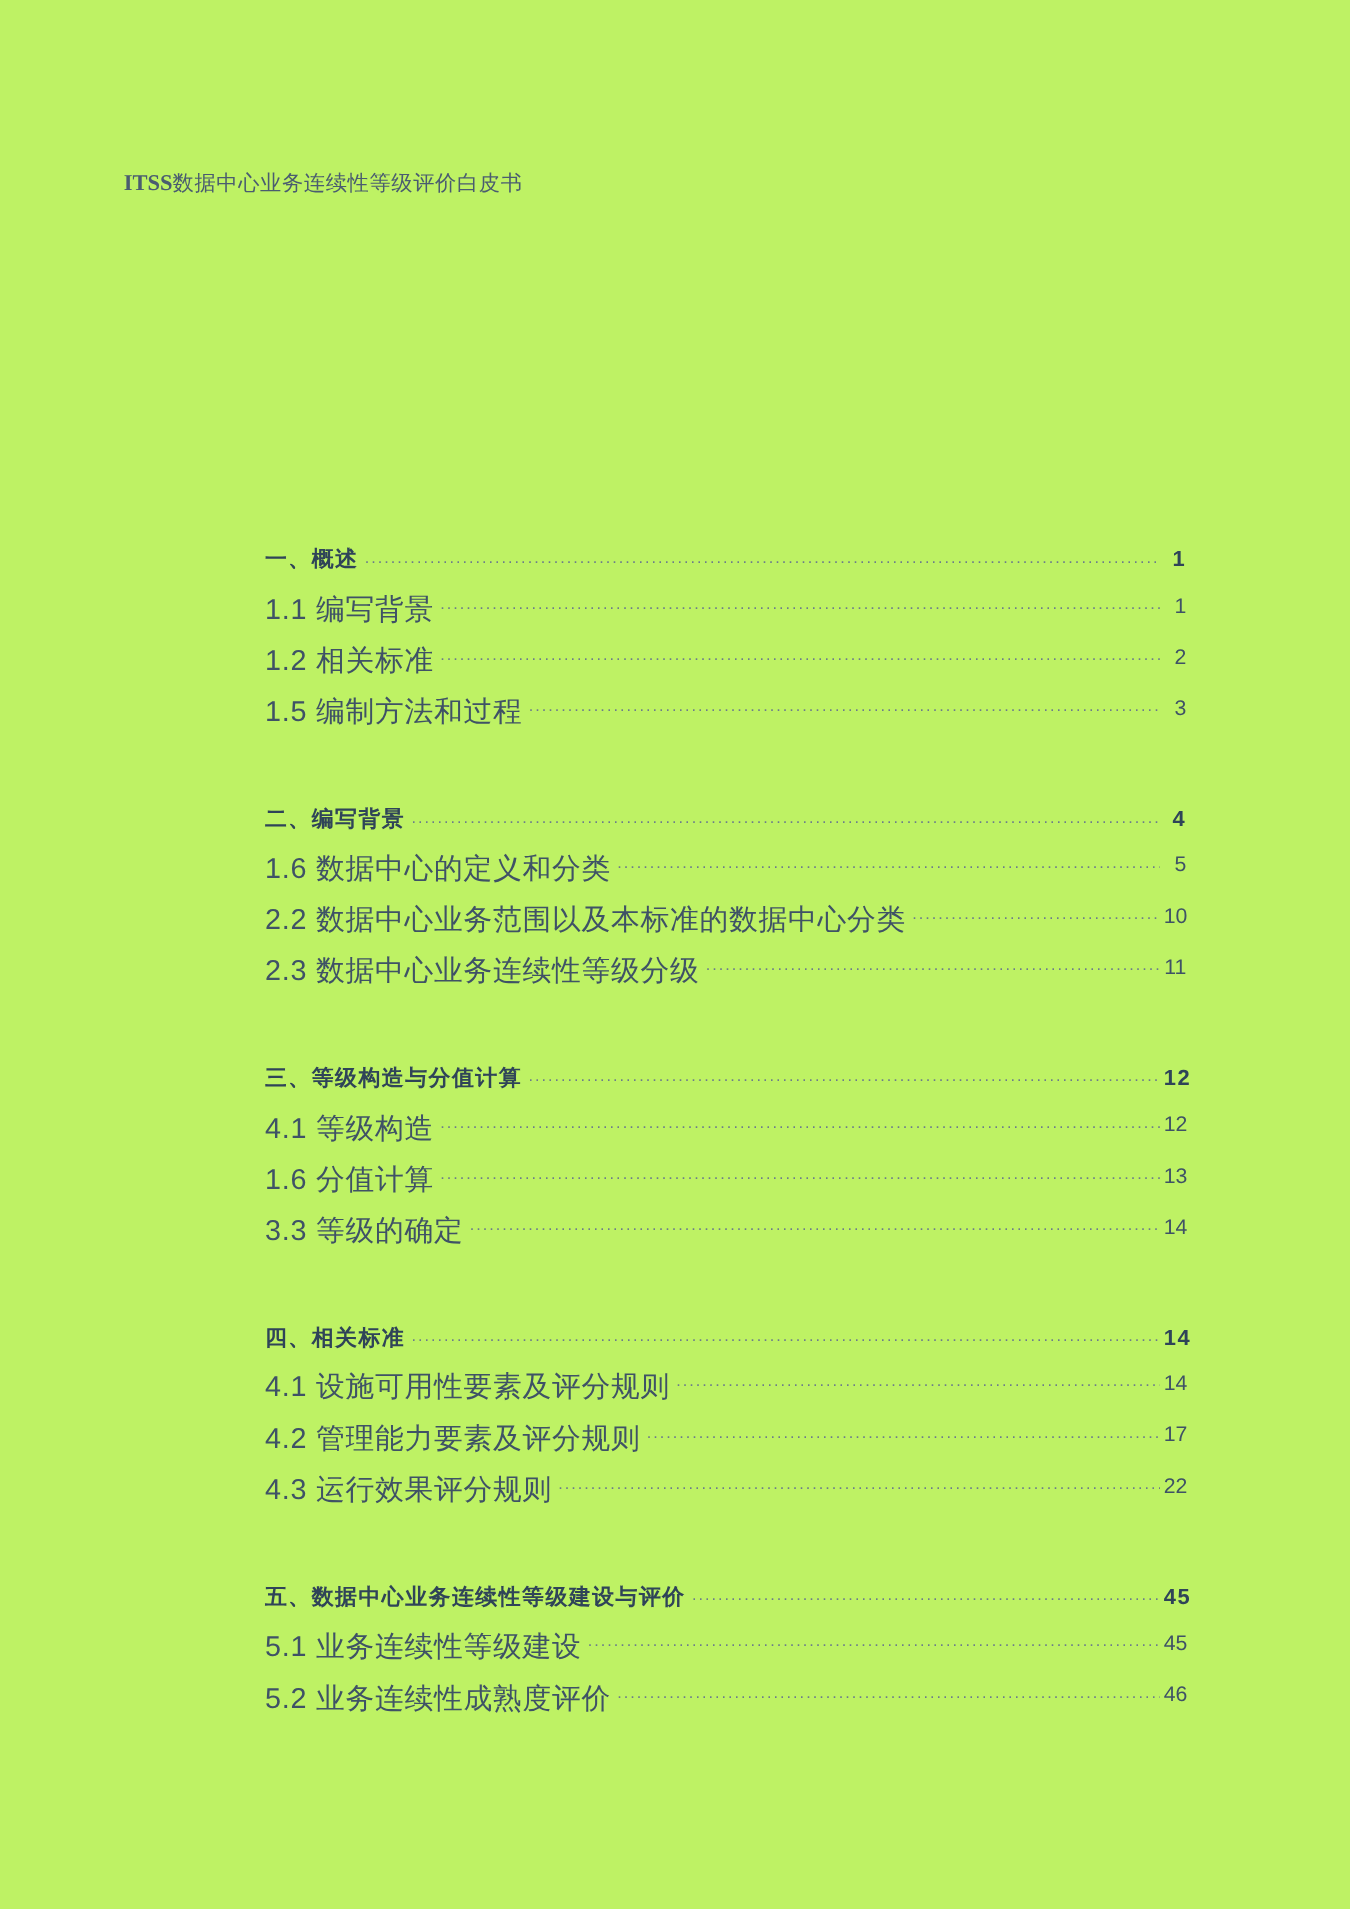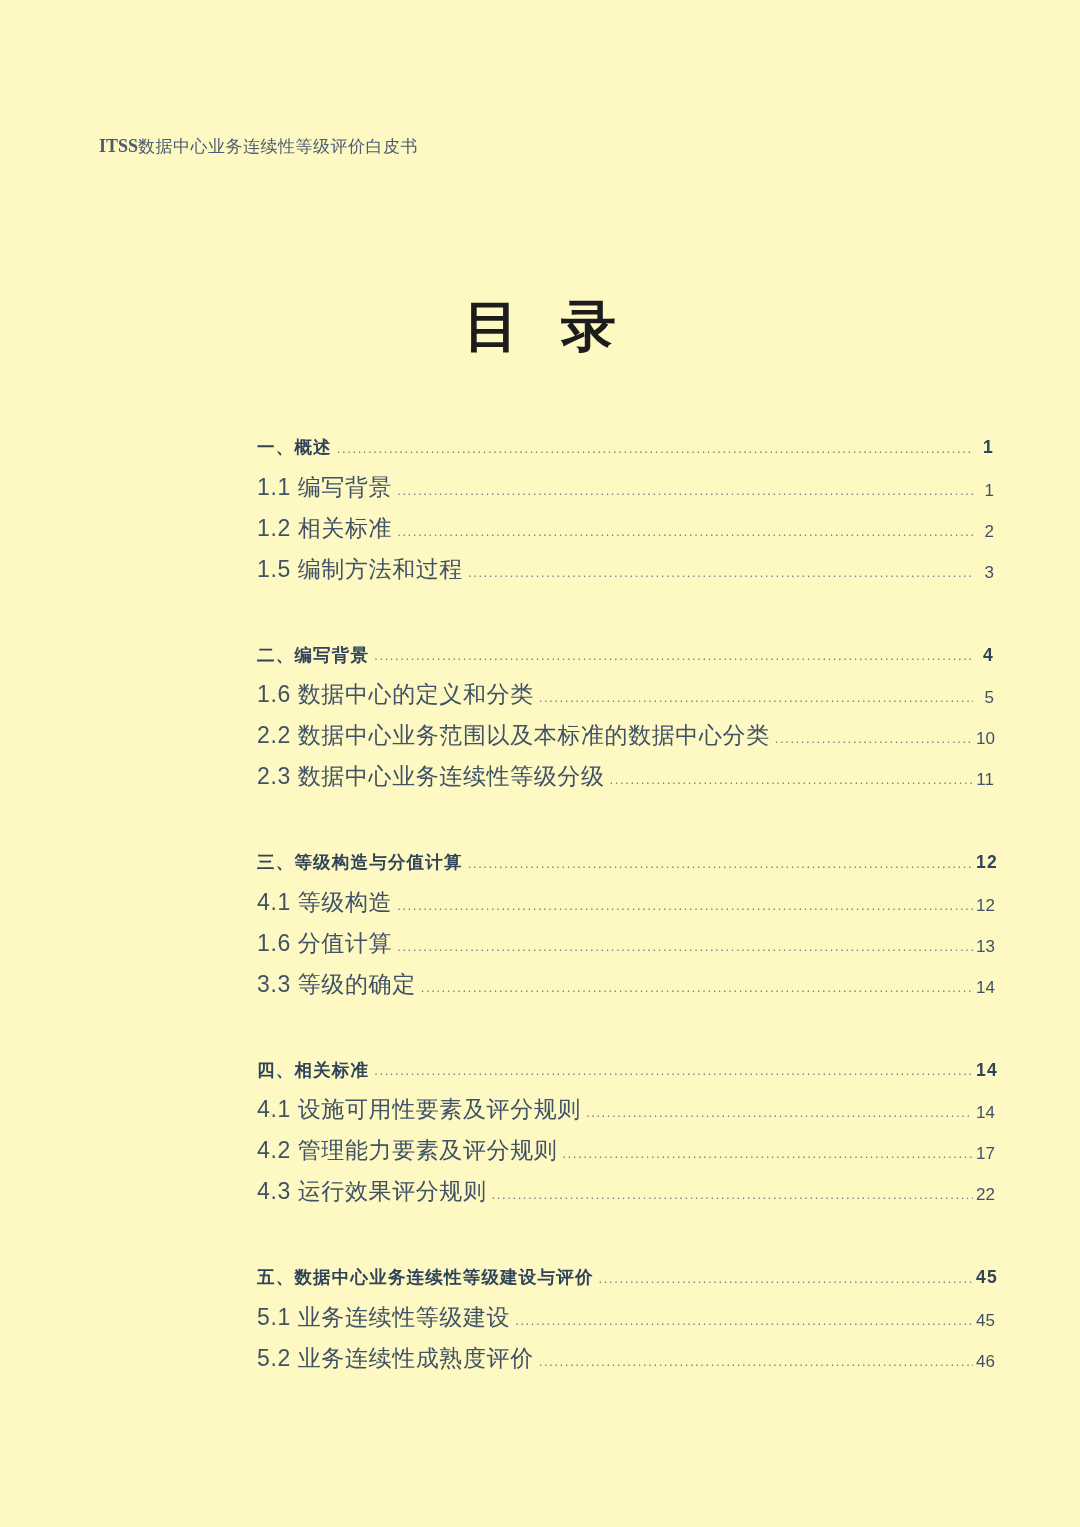--- a/index.html
+++ b/index.html
@@ -9,21 +9,21 @@
   }
   body {
     font-family: "Liberation Sans", sans-serif;
     color: #3a4a5a;
   }
   .page {
     position: relative;
     width: 1080px;
     height: 1527px;
     margin: 0 auto;
-    background: #fef9c3;
+    background: #bef264;
     overflow: hidden;
     box-sizing: border-box;
   }
   .header {
     position: absolute;
     top: 135px;
     left: 99px;
     font-size: 17px;
     color: #4a5c70;
     letter-spacing: 0.5px;
@@ -52,26 +52,25 @@
     position: absolute;
     top: 430px;
     left: 212px;
     width: 737px;
   }
   .toc-group {
     margin-bottom: 22px;
   }
   .toc-row {
     display: flex;
-    align-items: flex-end;
+    align-items: flex-start;
     width: 100%;
     line-height: 1;
     padding: 9px 0;
     color: #3f5266;
-    margin-left: 45px;
   }
   .toc-row .label {
     white-space: nowrap;
     font-size: 23px;
     letter-spacing: 0.4px;
   }
   .toc-row .dots {
     flex: 1 1 auto;
     overflow: hidden;
     white-space: nowrap;
@@ -104,21 +103,20 @@
 </style>
 </head>
 <body>
 
 <div class="page">
 
   <div class="header">
     <span class="brand">ITSS</span><span>数据中心业务连续性等级评价白皮书</span>
   </div>
 
-  <div class="toc-title">目录</div>
 
   <div class="toc">
       <div class="toc-group">
         <div class="toc-row level1">
           <span class="label">一、概述</span>
           <span class="dots">...............................................................................................................................................................</span>
           <span class="page-no">1</span>
         </div>
         <div class="toc-row level2">
           <span class="label">1.1 编写背景</span>

